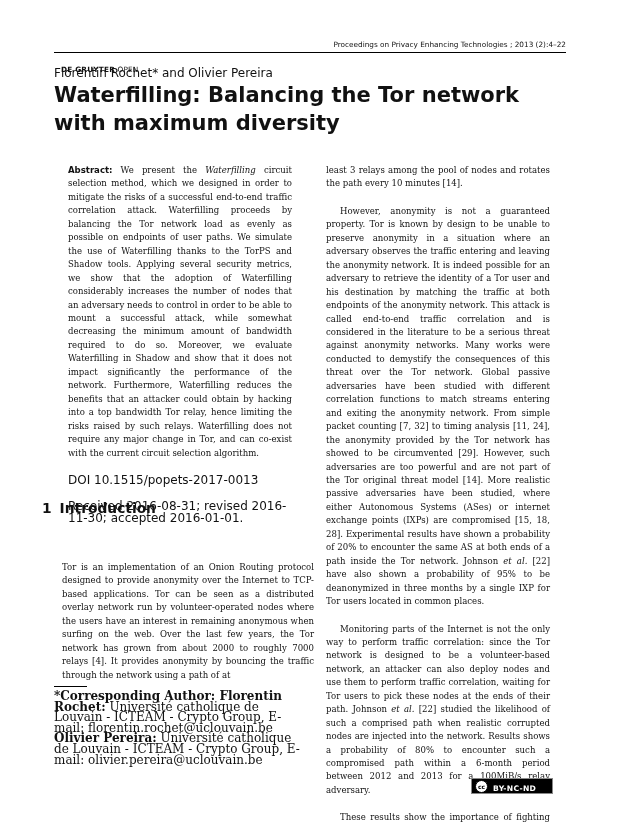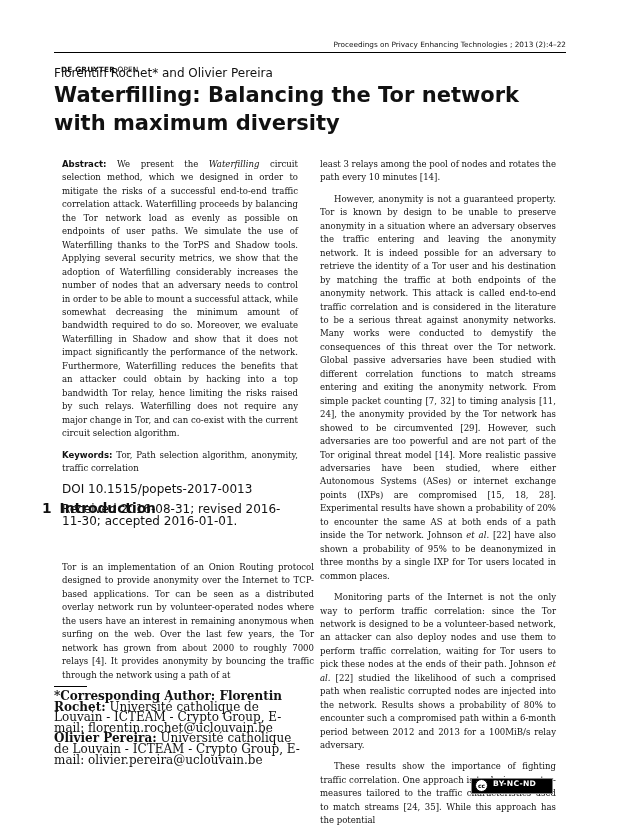--- a/index.html
+++ b/index.html
@@ -12,56 +12,55 @@
   .header .pub b { font-weight: bold; }
   .header .journal { position: absolute; right: 0; top: 0; }
   .header-rule { position: absolute; left: 54px; top: 52px; width: 512px; height: 1px; background: #000; }
 
   .authors { position: absolute; left: 54px; top: 66px; font-size: 12px; }
   .title { position: absolute; left: 54px; top: 81px; width: 520px; font-size: 21px; font-weight: bold; line-height: 28px; margin: 0; }
 
   .col { position: absolute; top: 150px; width: 252px; font-size: 8.55px; line-height: 13.45px; text-align: justify; }
   .col.left { left: 54px; }
   .col.right { left: 312px; }
-  .col p { margin: 8px; }
+  .col p { margin: 14px; }
   .indent { text-indent: 14px; }
   .label-bold { font-family: "DejaVu Sans", "Liberation Sans", sans-serif; font-weight: bold; }
 
   .meta { font-family: "DejaVu Sans", "Liberation Sans", sans-serif; font-size: 12px; line-height: 12px; text-align: left; }
   .keywords { margin-top: 6px !important; }
   .doi { margin-top: 6px !important; }
 
   .section-title { position: absolute; left: 42px; top: 500px; font-size: 13.8px; font-weight: bold; margin: 0; }
   .section-title .num { margin-right: 8px; }
   .intro { position: absolute; left: 54px; top: 553px; width: 252px; font-size: 8.55px; line-height: 13.45px; text-align: justify; margin: 8px; }
 
   .fn-rule { position: absolute; left: 54px; top: 686px; width: 33px; height: 1px; background: #000; }
   .footnotes { position: absolute; left: 54px; top: 691px; width: 252px; font-size: 12px; line-height: 10.6px; }
   .footnotes p { margin: 0; }
   .footnotes b { font-weight: bold; }
 
-  .cc-badge { position: absolute; left: 471px; top: 778px; width: 82px; height: 16px; background: #000; border: 1px solid #888; box-sizing: border-box; display: flex; align-items: flex-start; }
+  .cc-badge { position: absolute; left: 471px; top: 778px; width: 82px; height: 16px; background: #000; border: 1px solid #888; box-sizing: border-box; display: flex; align-items: flex-end; }
   .cc-logo { width: 13px; height: 13px; border-radius: 50%; background: #fff; border: 1px solid #000; margin-left: 3px; display: flex; align-items: center; justify-content: center; font-size: 6px; font-weight: bold; color: #000; box-sizing: border-box; }
   .cc-text { color: #fff; font-size: 7.6px; font-weight: bold; margin-left: 5px; letter-spacing: 0.3px; }
 </style>
 </head>
 <body>
 
 <div class="header sans">
   <span class="pub"><b>DE GRUYTER</b><span> OPEN</span></span>
   <span class="journal">Proceedings on Privacy Enhancing Technologies ; 2013 (2):4–22</span>
 </div>
 <div class="header-rule"></div>
 
 <div class="authors sans">Florentin Rochet* and Olivier Pereira</div>
 <h1 class="title sans">Waterfilling: Balancing the Tor network with maximum diversity</h1>
 
 <div class="col left serif">
   <p><span class="label-bold">Abstract:</span><span> We present the </span><i>Waterfilling</i><span> circuit selection method, which we designed in order to mitigate the risks of a successful end-to-end traffic correlation attack. Waterfilling proceeds by balancing the Tor network load as evenly as possible on endpoints of user paths. We simulate the use of Waterfilling thanks to the TorPS and Shadow tools. Applying several security metrics, we show that the adoption of Waterfilling considerably increases the number of nodes that an adversary needs to control in order to be able to mount a successful attack, while somewhat decreasing the minimum amount of bandwidth required to do so. Moreover, we evaluate Waterfilling in Shadow and show that it does not impact significantly the performance of the network. Furthermore, Waterfilling reduces the benefits that an attacker could obtain by hacking into a top bandwidth Tor relay, hence limiting the risks raised by such relays. Waterfilling does not require any major change in Tor, and can co-exist with the current circuit selection algorithm.</span></p>
-  <p class="keywords"><span class="label-bold">Keywords:</span><span> Tor, Path selection algorithm, anonymity, traffic correlation</span></p>
   <p class="meta doi">DOI 10.1515/popets-2017-0013</p>
   <p class="meta">Received 2016-08-31; revised 2016-11-30; accepted 2016-01-01.</p>
 </div>
 
 <h2 class="section-title sans"><span class="num">1</span><span>Introduction</span></h2>
 <p class="intro serif">Tor is an implementation of an Onion Routing protocol designed to provide anonymity over the Internet to TCP-based applications. Tor can be seen as a distributed overlay network run by volunteer-operated nodes where the users have an interest in remaining anonymous when surfing on the web. Over the last few years, the Tor network has grown from about 2000 to roughly 7000 relays [4]. It provides anonymity by bouncing the traffic through the network using a path of at</p>
 
 <div class="fn-rule"></div>
 <div class="footnotes serif">
   <p><b>*Corresponding Author: Florentin Rochet:</b><span> Université catholique de Louvain - ICTEAM - Crypto Group, E-mail: florentin.rochet@uclouvain.be</span></p>

